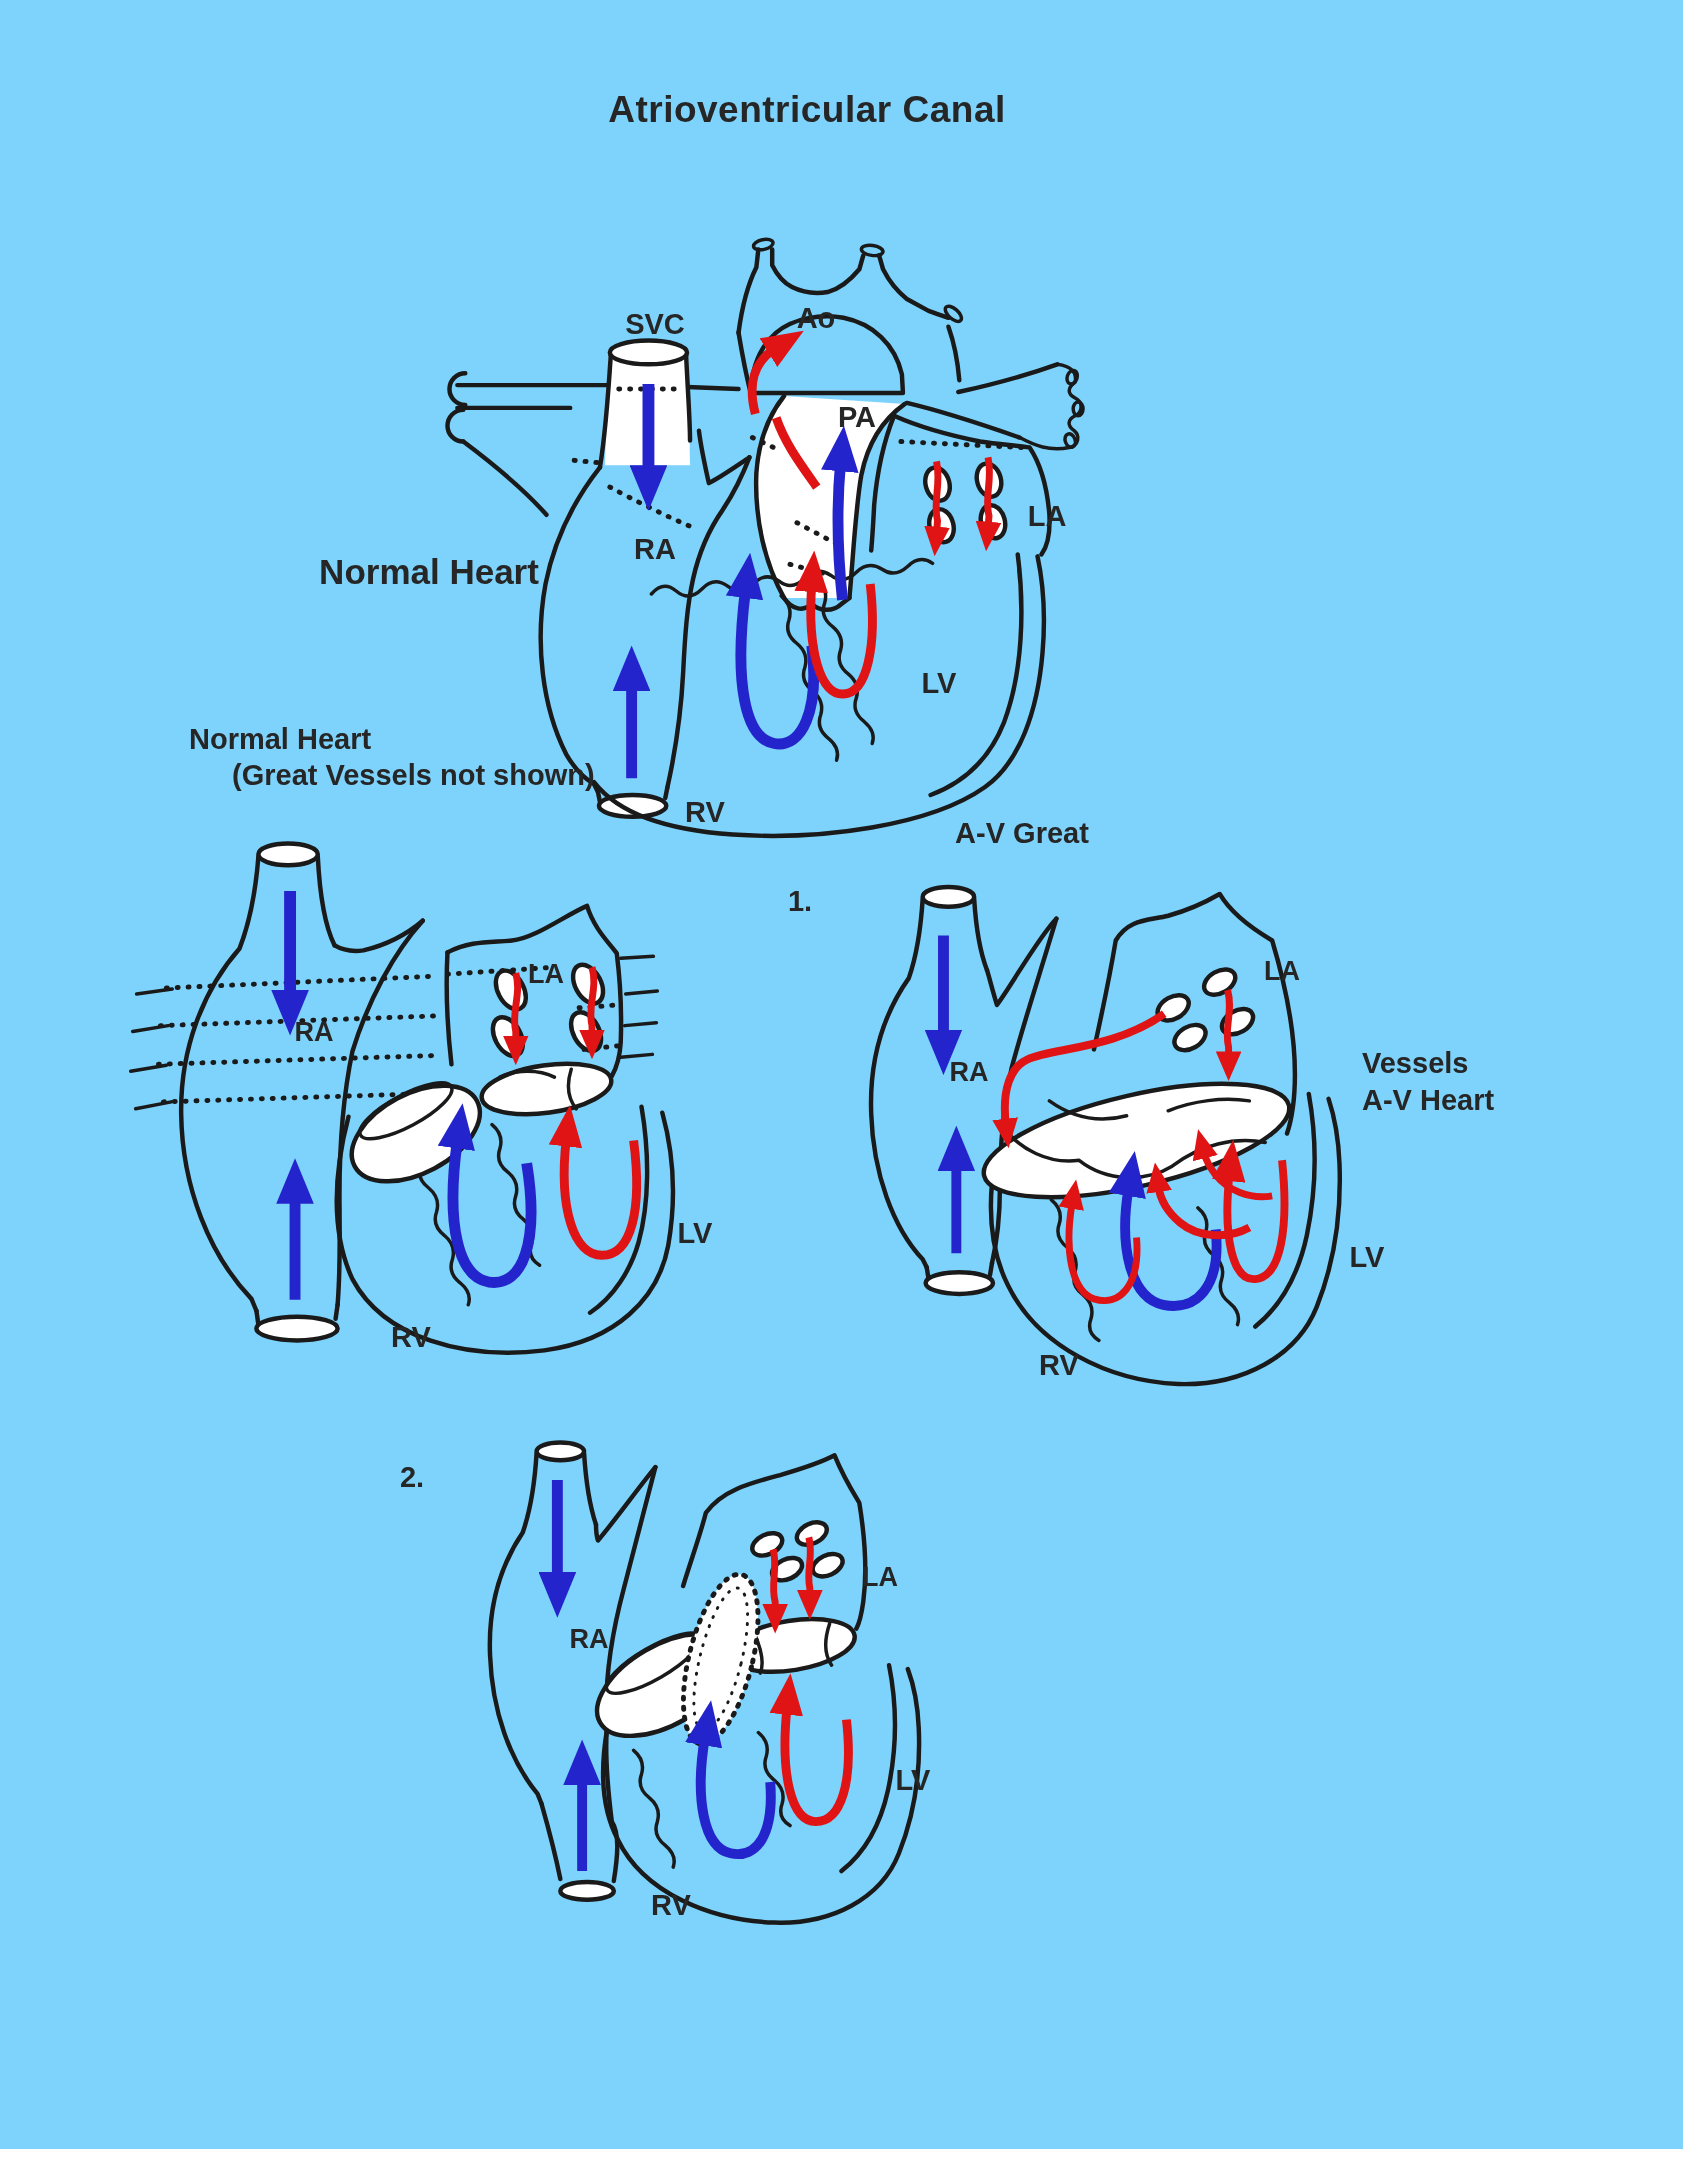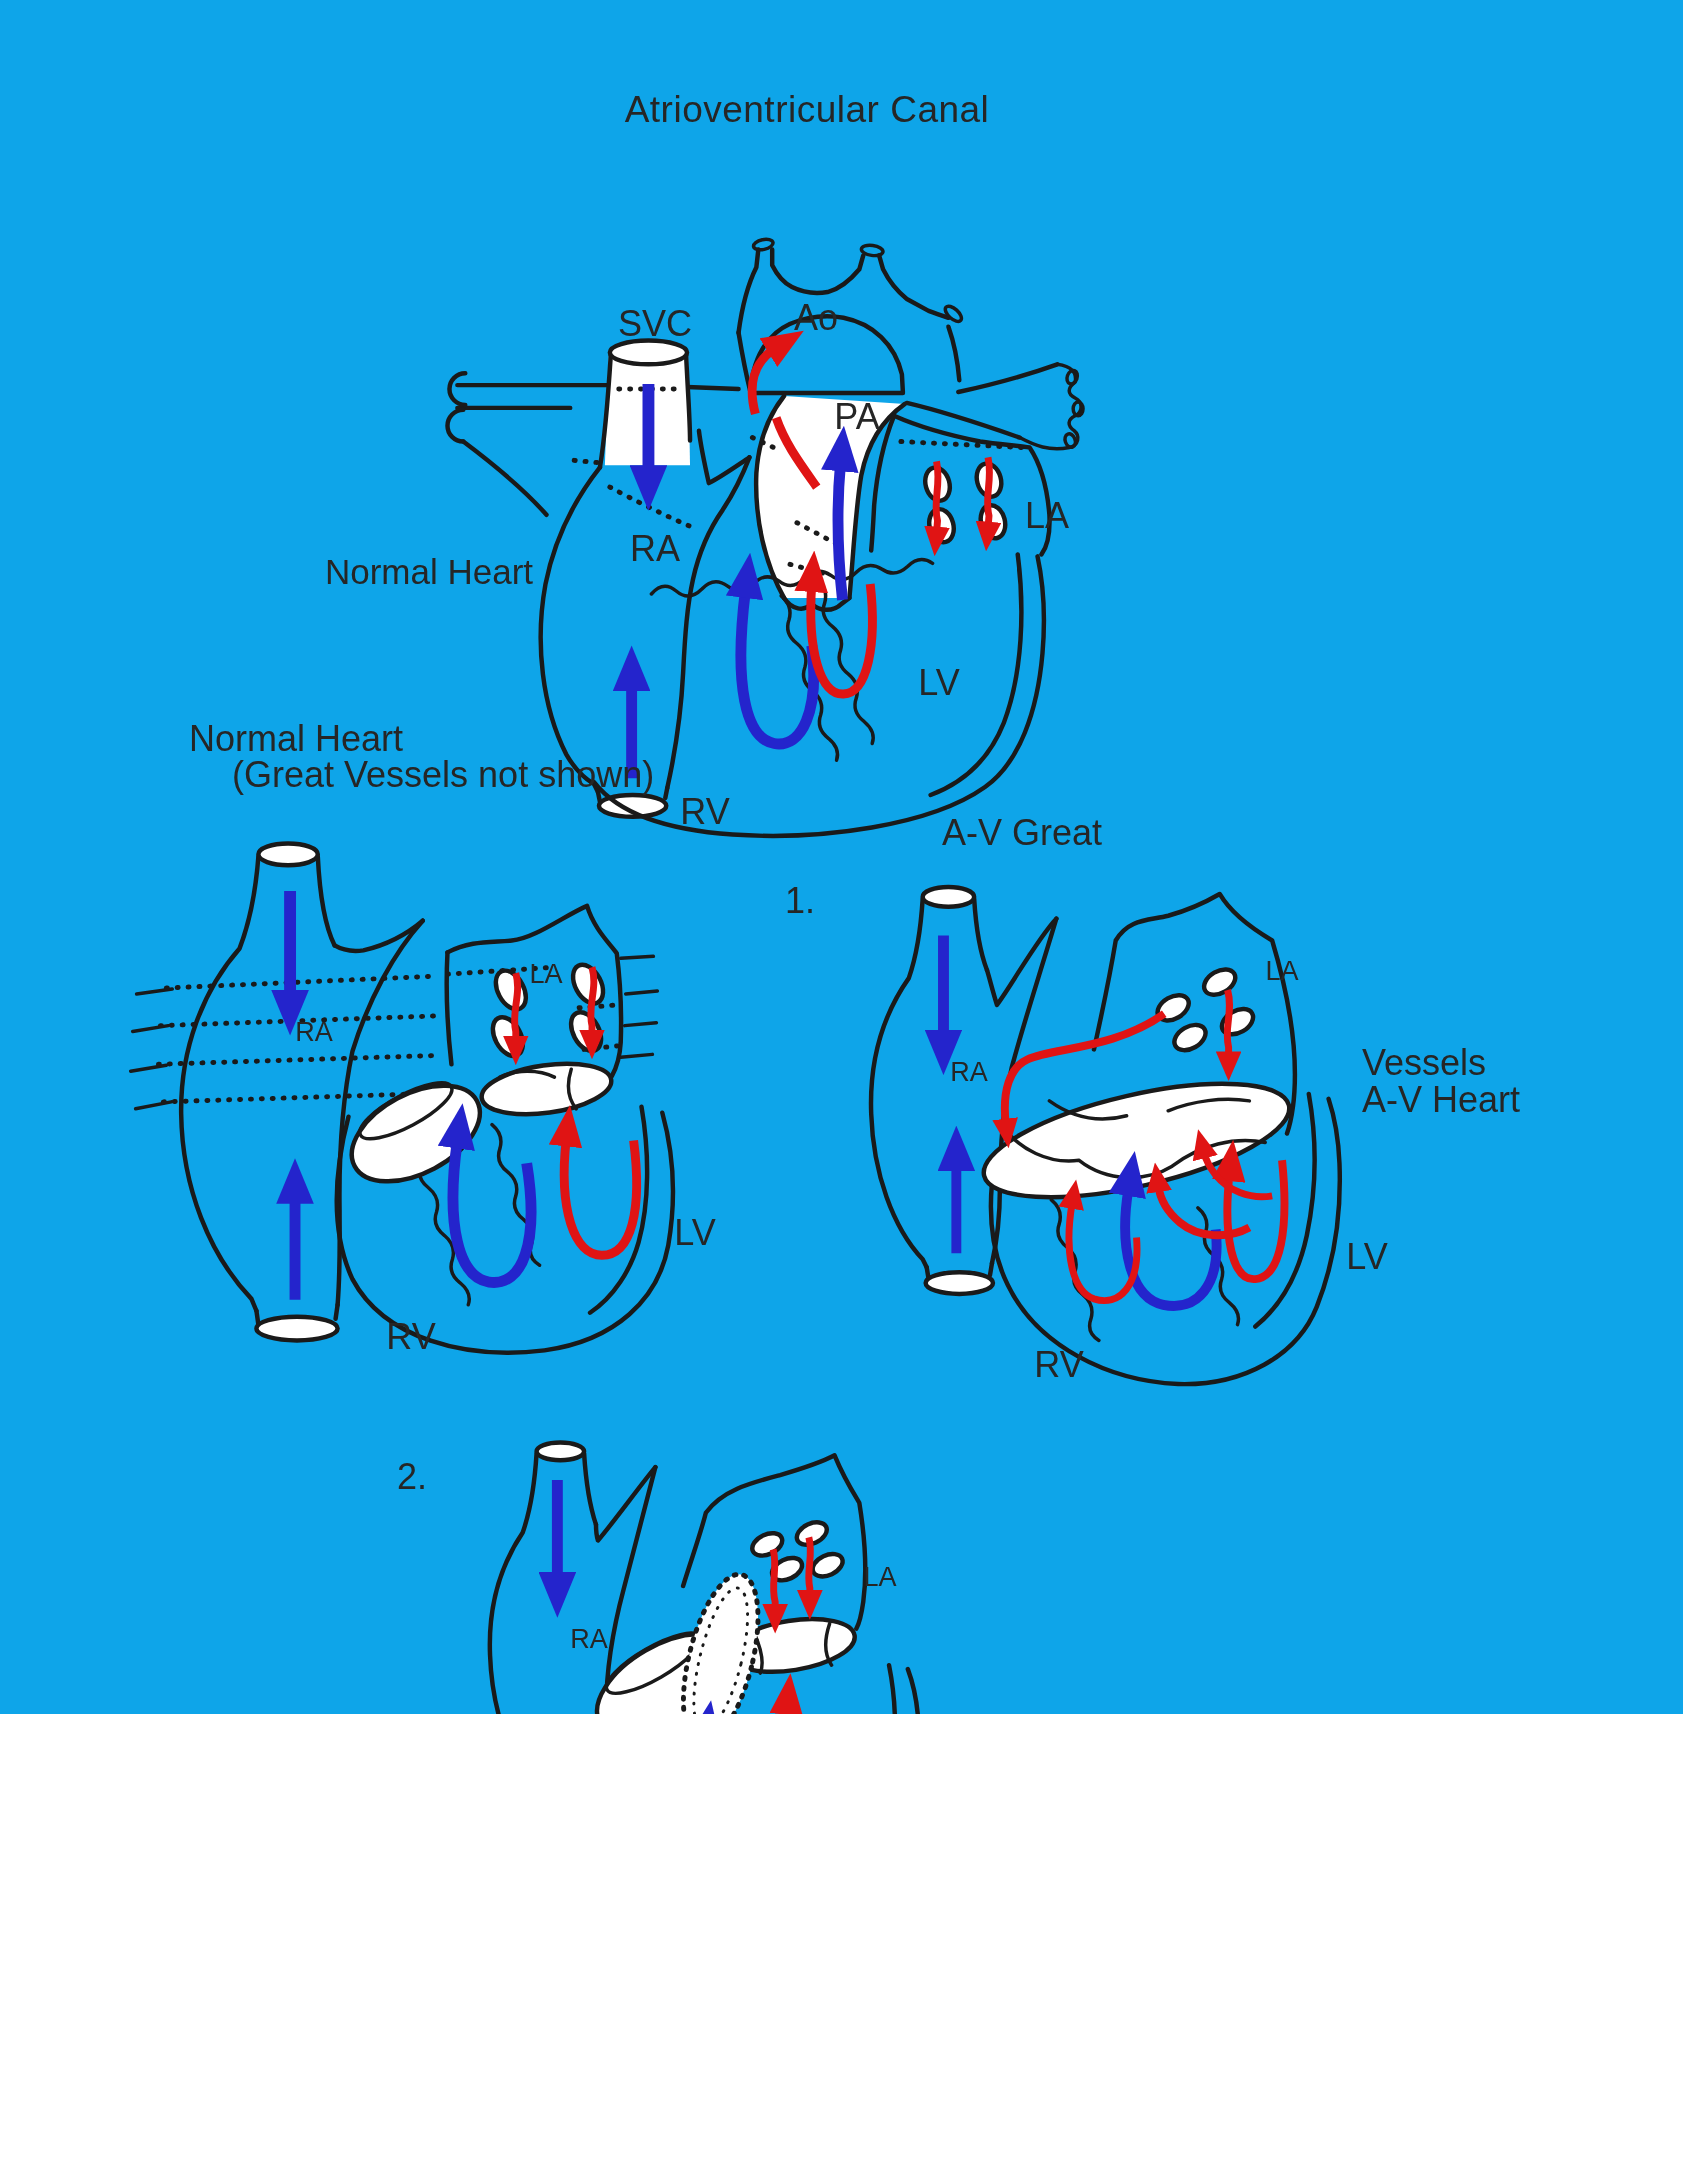--- a/index.html
+++ b/index.html
@@ -1,31 +1,31 @@
 <!DOCTYPE html>
 <html><head>
 <meta charset="utf-8">
 <style>
   html,body{margin:0;padding:0;background:#ffffff;}
-  #page{position:relative;width:1683px;height:1714px;background:#0ea5e9;overflow:hidden;
-        font-family:"Liberation Sans","DejaVu Sans",sans-serif;}
+  #page{position:relative;width:1683px;height:2149px;background:#7dd3fc;overflow:hidden;
+        font-family:"Liberation Sans","DejaVu Sans",sans-serif;font-weight:bold;}
   svg{position:absolute;left:0;top:0;}
   .ln{fill:none;stroke:#1a1a1a;stroke-width:4.5;stroke-linecap:round;stroke-linejoin:round;}
   .thin{stroke-width:3.5;}
   .dot{fill:none;stroke:#1a1a1a;stroke-width:5;stroke-linecap:round;stroke-dasharray:1 10;}
   .vb{fill:none;stroke:#2424cc;stroke-linecap:butt;stroke-linejoin:round;}
   .ar{fill:none;stroke:#e01414;stroke-linecap:butt;stroke-linejoin:round;}
   .wh{fill:#ffffff;stroke:none;}
   .whl{fill:#ffffff;stroke:#1a1a1a;stroke-width:4.5;}
   .stitch{fill:#ffffff;stroke:#1a1a1a;stroke-width:5;stroke-dasharray:2 8;stroke-linecap:round;}
   .lbl{position:absolute;color:#262626;white-space:nowrap;transform:translate(-50%,-50%);}
   .lbl.left{transform:translate(0,-50%);}
   .t37{font-size:37px;letter-spacing:0.5px;}
   .t35{font-size:35px;}
-  .t29{font-size:36px;}
+  .t29{font-size:29px;}
   .t27{font-size:27px;}
 </style>
 </head>
 <body>
 
 <div id="page">
 
 <svg width="1683" height="2178" viewBox="0 0 1700 2200">
   <defs>
     <marker id="hb" markerUnits="userSpaceOnUse" markerWidth="46" markerHeight="38" refX="8" refY="19" orient="auto">

